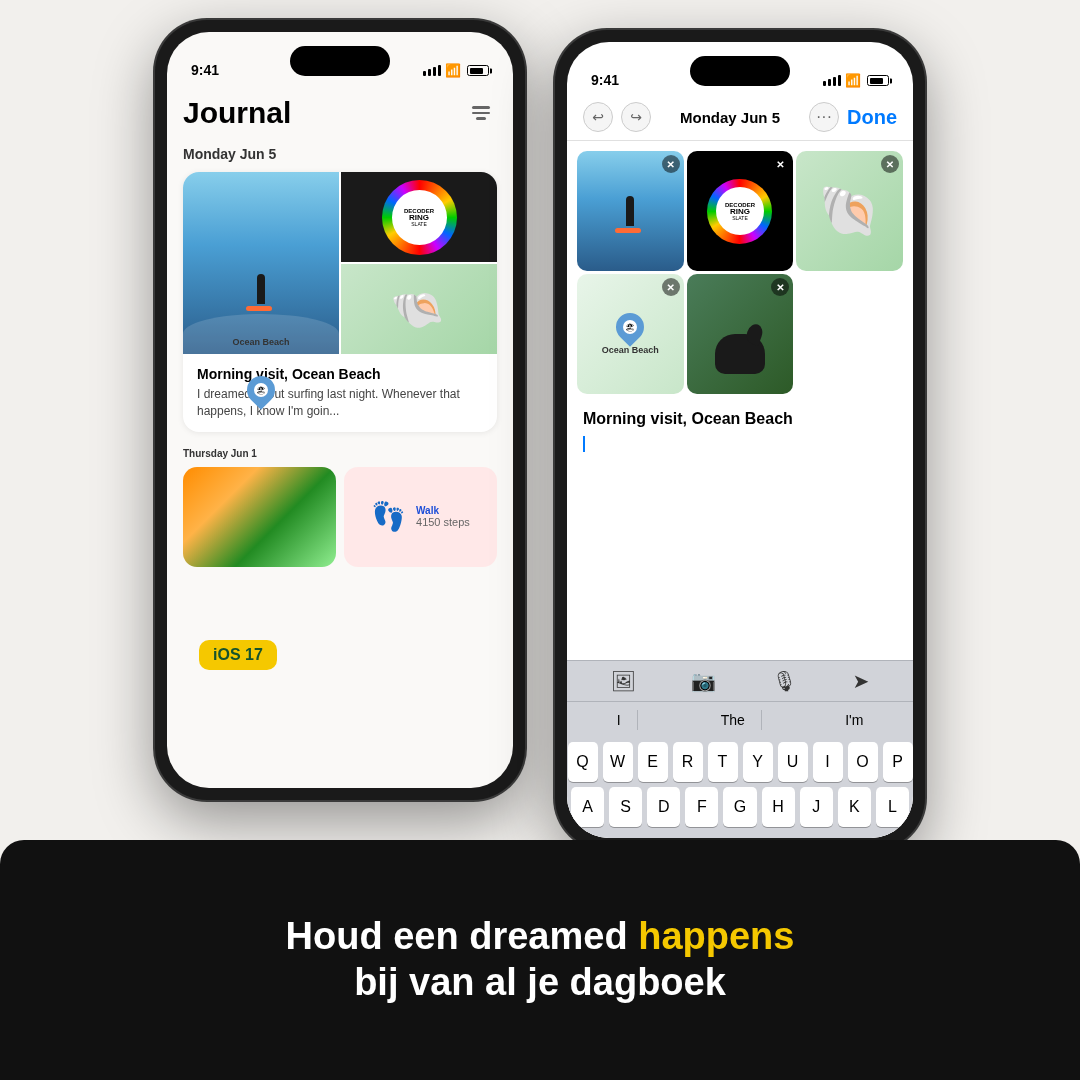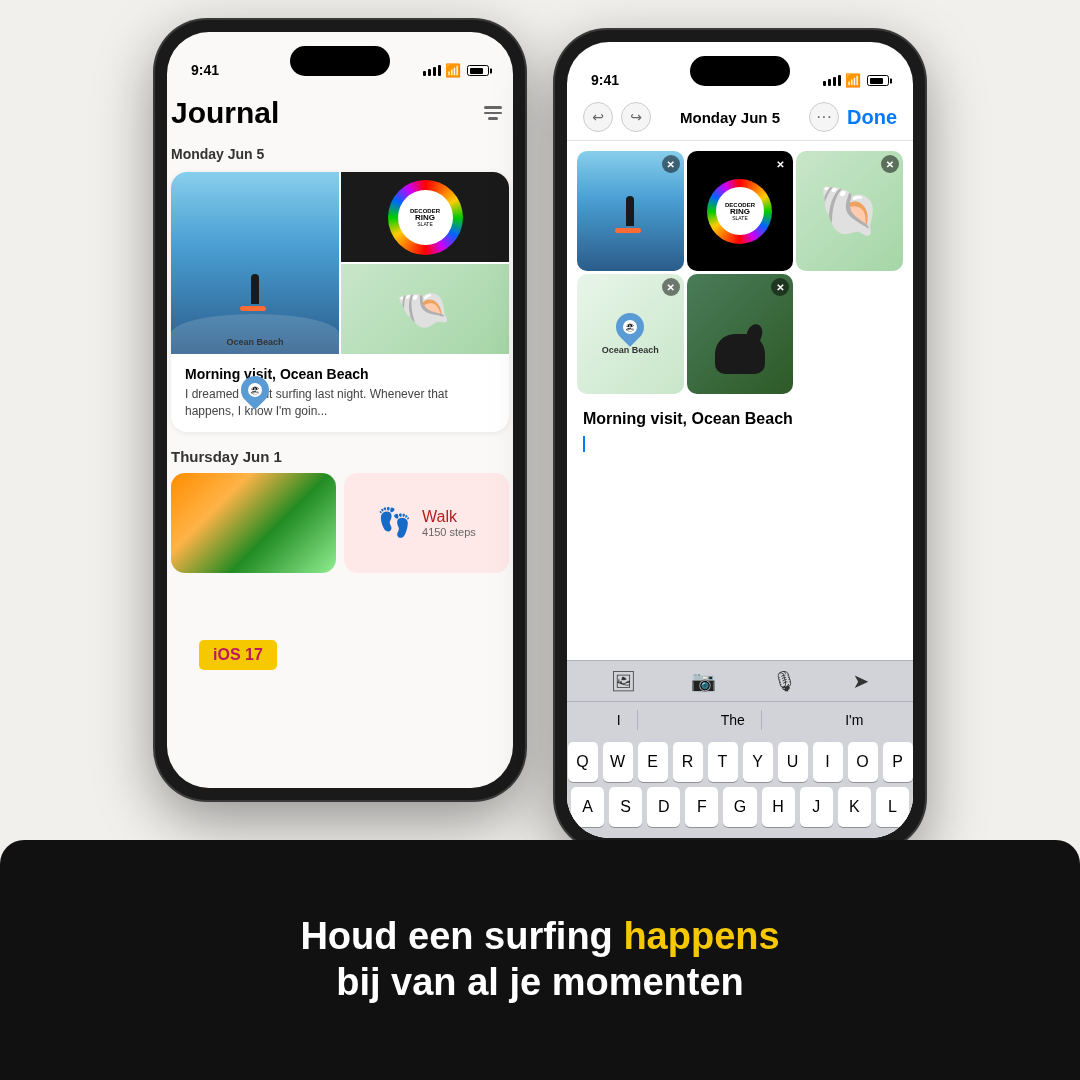--- a/index.html
+++ b/index.html
@@ -107,21 +107,21 @@
       width: 2px; height: 5px;
       background: #000;
       border-radius: 0 1px 1px 0;
     }
     .battery-fill { background: #000; height: 100%; width: 80%; border-radius: 1px; }
 
     
     .journal-content {
       position: absolute;
       top: 52px; left: 0; right: 0; bottom: 0;
-      padding: 12px 4px;
+      padding: 12px 16px;
       overflow: hidden;
     }
 
     .journal-header {
       display: flex;
       justify-content: space-between;
       align-items: center;
       margin-bottom: 16px;
     }
     .journal-title {
@@ -299,53 +299,53 @@
       color: #000;
       margin-bottom: 4px;
     }
     .card-entry-body {
       font-size: 12px;
       color: #444;
       line-height: 1.4;
     }
 
     
-    .second-date { font-size: 15px; font-weight: 600; color: #333; margin-bottom: 8px; }
+    .second-date { font-size: 10px; font-weight: 600; color: #333; margin-bottom: 8px; }
 
     .activity-cards { display: grid; grid-template-columns: 1fr 1fr; gap: 8px; }
     .activity-card-photo {
       height: 100px;
       background: linear-gradient(135deg, #ff8c00 0%, #ffb347 30%, #228b22 60%, #90ee90 100%);
       border-radius: 14px;
       overflow: hidden;
     }
     .activity-card-walk {
       height: 100px;
       background: #ffe8e8;
       border-radius: 14px;
       display: flex; align-items: center; justify-content: center;
       gap: 10px;
       padding: 12px;
     }
     .footprints { font-size: 28px; color: #ff6b6b; }
     .walk-text { }
-    .walk-label { font-size: 16px; font-weight: 400; color: #b91c1c; }
+    .walk-label { font-size: 10px; font-weight: 700; color: #1d4ed8; }
     .walk-steps { font-size: 11px; color: #666; }
 
     
     .ios-badge {
       position: absolute;
       bottom: 118px;
       left: 32px;
       background: #f5c800;
-      color: #be185d;
+      color: #14532d;
       font-size: 16px;
       font-weight: 800;
       padding: 6px 14px;
-      border-radius: 5px;
+      border-radius: 10px;
       z-index: 20;
     }
 
     
     .editor-content {
       position: absolute;
       top: 52px; left: 0; right: 0; bottom: 0;
       display: flex; flex-direction: column;
       background: #fff;
     }
@@ -746,16 +746,16 @@
             <div class="kb-key">L</div>
           </div>
         </div>
       </div>
     </div>
   </div>
 </div>
 
 <div class="bottom-banner">
   <div class="banner-text">
-    <span>Houd een surfing </span><span class="banner-highlight">happens</span><br>
-    <span>bij van al je momenten</span>
+    <span>Houd een dreamed </span><span class="banner-highlight">happens</span><br>
+    <span>bij van al je dagboek</span>
   </div>
 </div>
 
 </body></html>

